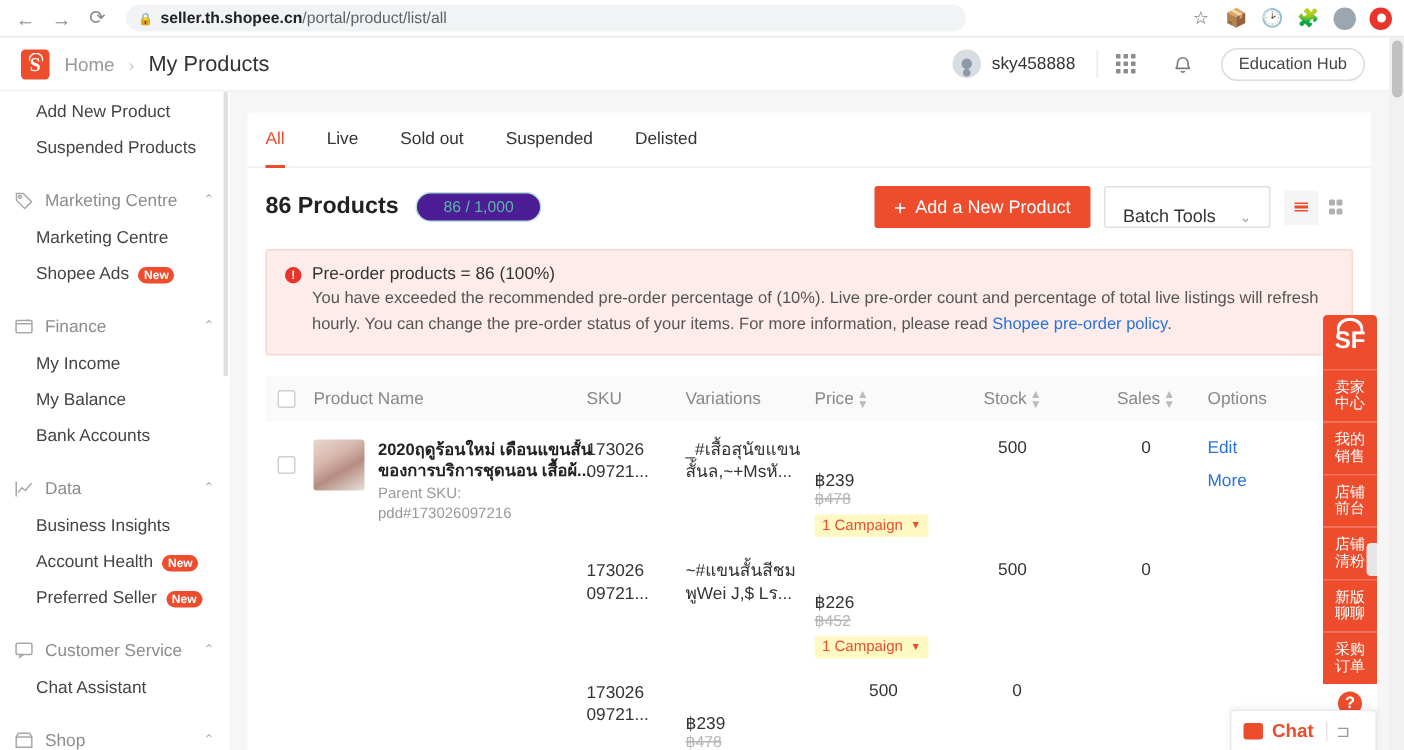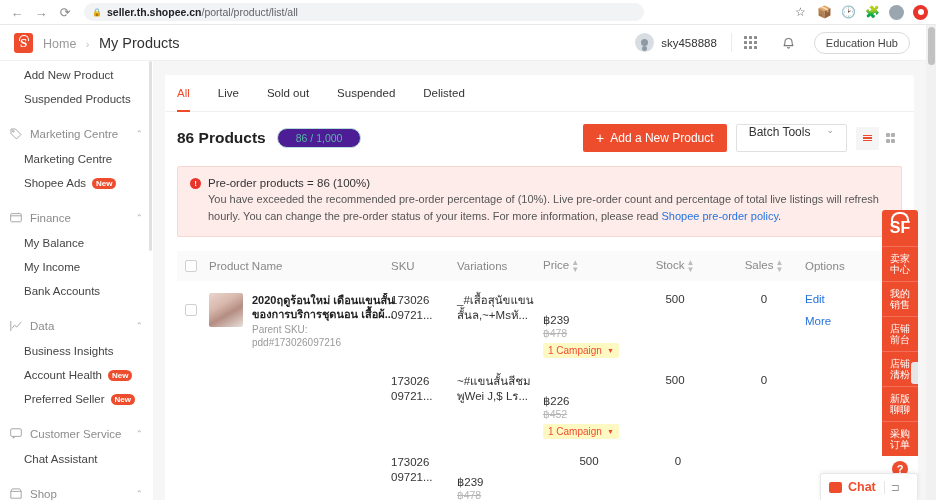--- a/index.html
+++ b/index.html
@@ -127,21 +127,21 @@
   .count-actions { margin-left: auto; display: flex; align-items: center; gap: 9px; }
   .btn-add {
     background: #ee4d2d; color: #fff; border: none; border-radius: 2px;
     height: 28px; padding: 0 13px; font-size: 12px; display: flex; align-items: center; gap: 6px;
     cursor: pointer;
   }
   .btn-add .plus { font-size: 14px; font-weight: 300; }
   .btn-batch {
     background: #fff; border: 1px solid #e0e0e0; border-radius: 2px;
     height: 28px; padding: 0 12px; font-size: 12px; color: #333;
-    display: flex; align-items: flex-start; gap: 16px; cursor: pointer;
+    display: flex; align-items: flex-end; gap: 16px; cursor: pointer;
   }
   .btn-batch .chev { font-size: 9px; color: #999; }
   .view-toggle { display: flex; }
   .vt {
     width: 23px; height: 23px; display: flex; align-items: center; justify-content: center;
     background: #fff; cursor: pointer;
   }
   .vt.sel { background: #f5f5f5; }
   .vt-list i { display: block; width: 9px; height: 1.4px; background: #ee4d2d; margin: 1.3px 0; }
   .vt-grid { display: grid; grid-template-columns: 4px 4px; grid-template-rows: 4px 4px; gap: 1.5px; }
@@ -349,22 +349,22 @@
     <div class="nav-group">
       <span class="g-ico">
         <svg width="12" height="11" viewBox="0 0 12 11" fill="none" stroke="#a8a8a8" stroke-width="1">
             <rect x="0.7" y="1.6" width="10.6" height="8.2" rx="1"></rect>
             <path d="M0.7 3.8h10.6M8.6 1.6V0.8"></path>
           </svg>
       </span>
       <span class="g-label">Finance</span>
       <span class="chev">⌃</span>
     </div>
+    <div class="nav-sub">My Income</div>
     <div class="nav-sub">My Balance</div>
-    <div class="nav-sub">My Income</div>
     <div class="nav-sub">Bank Accounts</div>
 
     <div class="nav-group">
       <span class="g-ico">
         <svg width="12" height="12" viewBox="0 0 12 12" fill="none" stroke="#a8a8a8" stroke-width="1">
             <path d="M0.8 11V1"></path>
             <path d="M2 8.4l2.6-3.2 2.3 1.8L11 2.2"></path>
           </svg>
       </span>
       <span class="g-label">Data</span>

